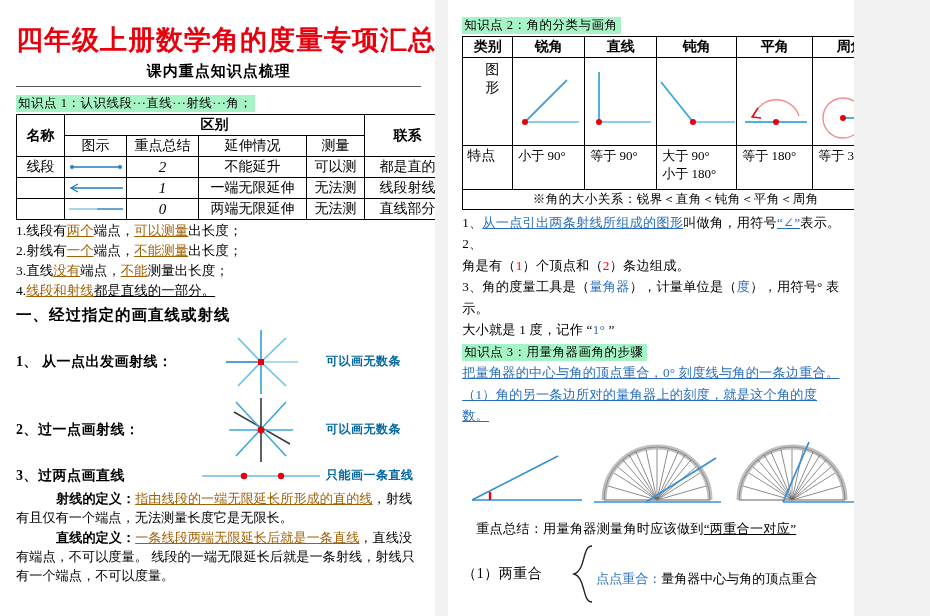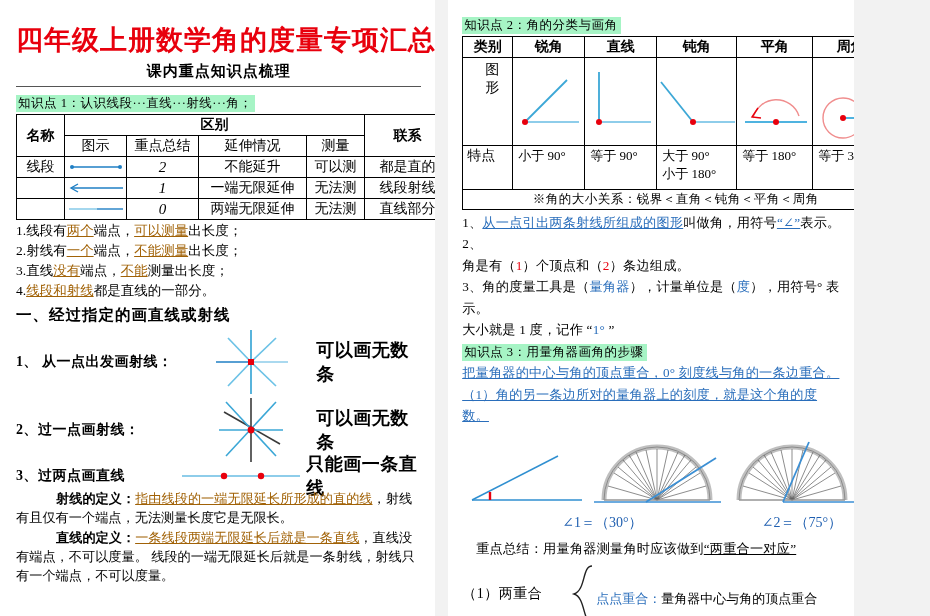--- a/index.html
+++ b/index.html
@@ -75,31 +75,31 @@
     padding: 1px 2px;
     font-weight: normal;
     color: #000;
     vertical-align: middle;
   }
   table.grid th { font-weight: bold; font-size: 14px; }
   .it { font-style: italic; font-size: 15px; }
 
   
   .tl { font-size: 13.5px; line-height: 1.42; color: #000; margin: 1px 0; }
-  .tl .u { }
+  .tl .u { text-decoration: underline; }
   .bl-u { color: #a16207; text-decoration: underline; font-family: Liberation Serif, serif; }
   .h1cn { font-size: 15.5px; font-weight: bold; letter-spacing: 1px; margin: 4px 0 2px 0; }
 
   .qrow {
     display: flex; align-items: center;
     margin: 0; height: 68px;
   }
   .qlabel { font-size: 14px; font-weight: bold; width: 180px; letter-spacing: .5px; }
   .qfig { width: 130px; height: 68px; position: relative; }
-  .qans { color: #000000; font-size: 18px; font-weight: bold; letter-spacing: .5px; }
+  .qans { color: #0369a1; font-size: 12px; font-weight: bold; letter-spacing: .5px; }
 
   .defbox { font-size: 13.2px; line-height: 1.43; margin-top: 2px; }
   .defbox b { font-weight: bold; margin-left: 40px; }
 
   
   .tr { font-size: 13.2px; line-height: 1.62; color: #000; margin: 0; letter-spacing: .2px; }
   .tr .u { text-decoration: underline; }
   .tr .bu { color: #2a6ebb; text-decoration: underline; }
   .tr .b { color: #2a6ebb; }
   .tr .r { color: #e8000d; }
@@ -431,28 +431,20 @@
             <line x1="67" y1="64" x2="78" y2="14"></line>
               <line x1="67" y1="64" x2="56" y2="14"></line>
           </g>
           <line x1="14" y1="64" x2="120" y2="64" stroke="#9a9a9a" stroke-width="1"></line>
           <line x1="58" y1="66" x2="133" y2="66" stroke="#3b8fd4" stroke-width="1.5"></line>
           <line x1="58" y1="66" x2="84" y2="6" stroke="#3b8fd4" stroke-width="1.8"></line>
         </svg>
       </div>
     </div>
 
-    <div class="angle-label-row">
-      <div style="width:190px;text-align:right">
-        <span>∠1＝（</span><span>30°</span><span>）</span>
-      </div>
-      <div style="width:210px;text-align:right">
-        <span>∠2＝（</span><span>75°</span><span>）</span>
-      </div>
-    </div>
 
     <div class="tr" style="margin-top:6px;padding-left:14px">
       <span>重点总结：用量角器测量角时应该做到</span><span class="u">“两重合一对应”</span>
     </div>
 
     <div class="brace-block">
       <div class="brace-label">（1）两重合</div>
       <div>
         <svg width="26" height="60" viewBox="0 0 26 60">
           <path d="M22 2 C12 2 16 26 4 30 C16 34 12 58 22 58" fill="none" stroke="#222" stroke-width="1.4"></path>

